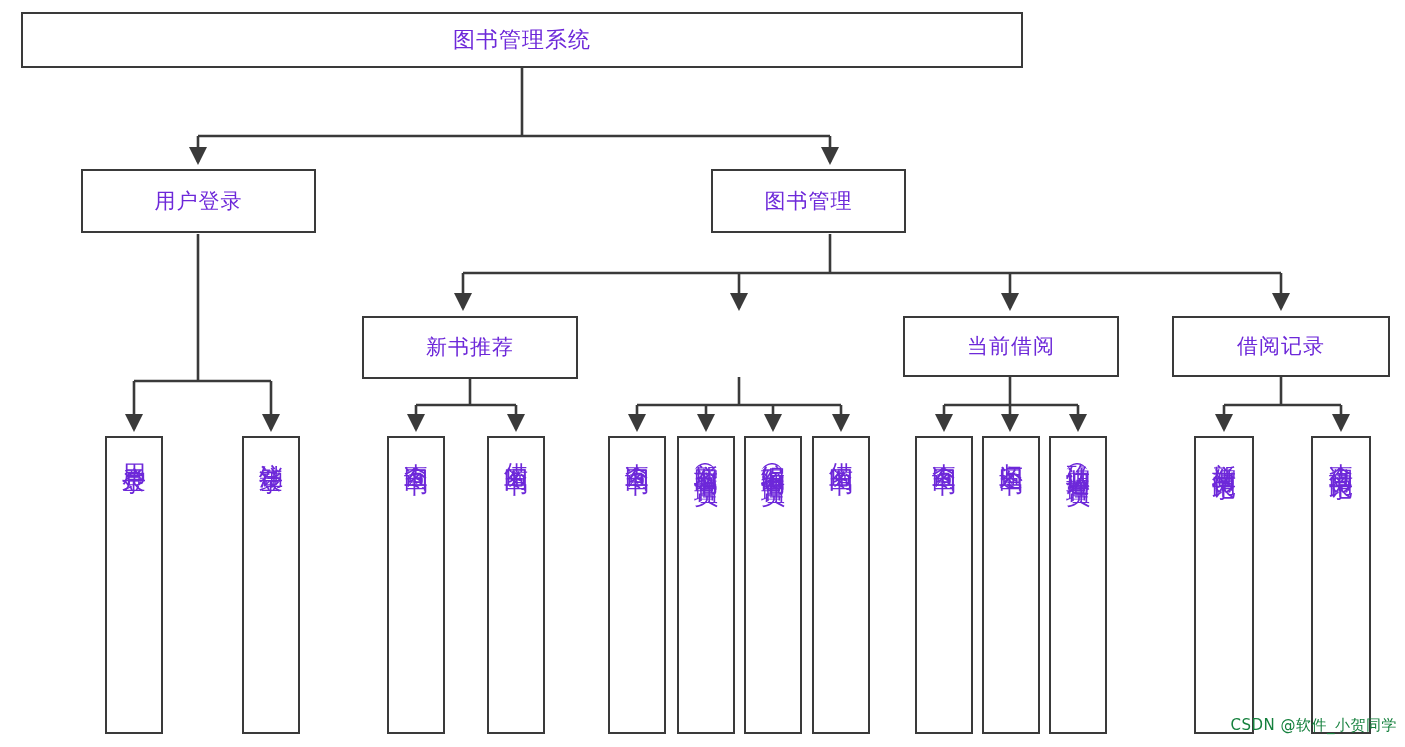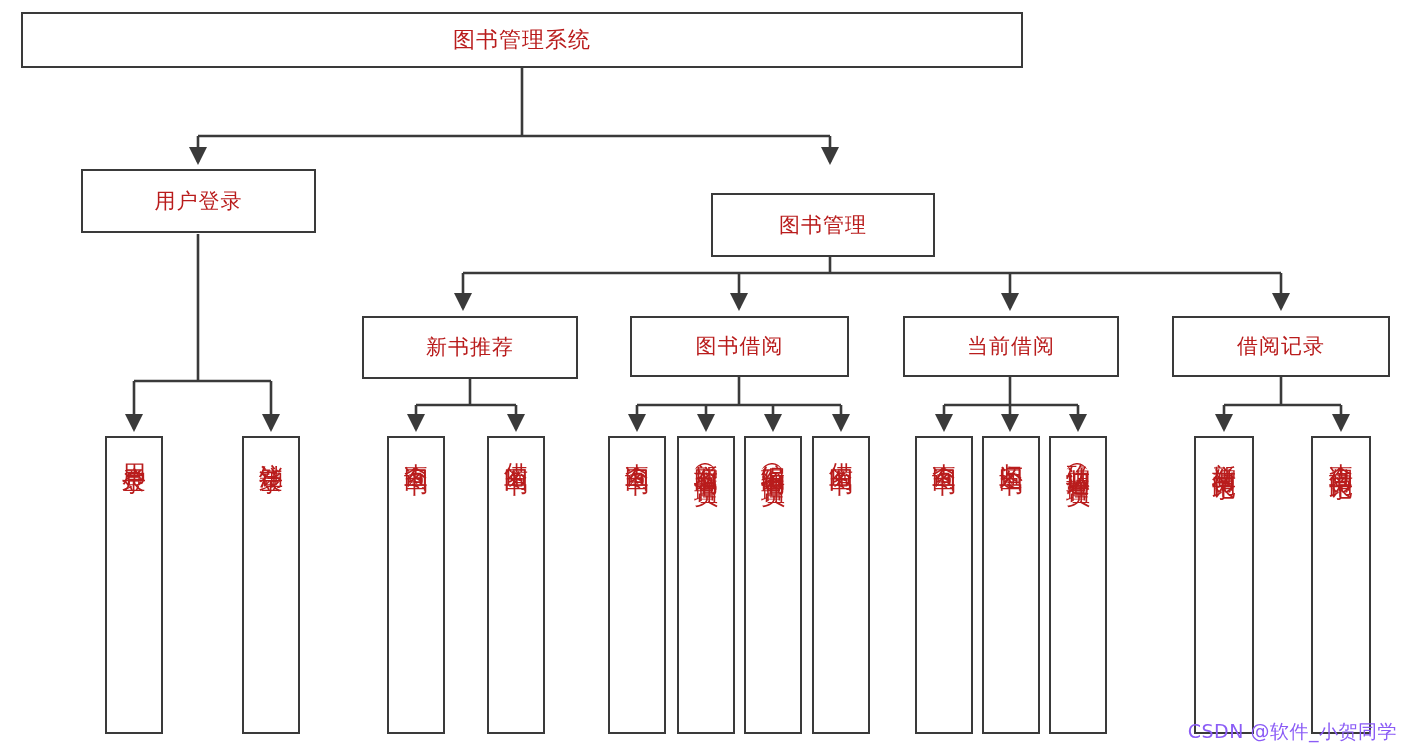--- a/index.html
+++ b/index.html
@@ -30,21 +30,21 @@
     display:flex;
     align-items:center;
     justify-content:center;
     text-align:center;
     z-index:2;
   }
   .node .label{
     display:block;
     line-height:1.15;
     letter-spacing:1px;
-    color:#b91c1c;
+    color:#6d28d9;
   }
   
   .node.h .label{
     font-size:21px;
     white-space:nowrap;
   }
   .node.root .label{ font-size:22px; }
   
   .node.v{
     padding:6px 2px;
@@ -55,23 +55,23 @@
     writing-mode:vertical-rl;
     text-orientation:upright;
     font-size:24px;
     line-height:1.0;
     letter-spacing:3px;
     white-space:nowrap;
   }
   .watermark{
     position:absolute;
     right:8px;
-    bottom:2px;
-    font-size:19px;
-    color:#8b5cf6;
+    bottom:12px;
+    font-size:15px;
+    color:#15803d;
     letter-spacing:0.5px;
     white-space:nowrap;
     z-index:3;
     pointer-events:none;
   }
 </style>
 </head>
 <body>
 
 <div id="canvas">
@@ -128,31 +128,28 @@
   </svg>
 
   <div class="node h root" style="left:21px; top:12px; width:1002px; height:56px;">
     <span class="label">图书管理系统</span>
   </div>
 
   <div class="node h" style="left:81px; top:169px; width:235px; height:64px;">
     <span class="label">用户登录</span>
   </div>
 
-  <div class="node h" style="left:711px; top:169px; width:224px; height:64px;margin-top:24px;">
+  <div class="node h" style="left:711px; top:169px; width:195px; height:64px;">
     <span class="label">图书管理</span>
   </div>
 
   <div class="node h" style="left:362px; top:316px; width:216px; height:63px;">
     <span class="label">新书推荐</span>
   </div>
 
-  <div class="node h" style="left:630px; top:316px; width:219px; height:61px;">
-    <span class="label">图书借阅</span>
-  </div>
 
   <div class="node h" style="left:903px; top:316px; width:216px; height:61px;">
     <span class="label">当前借阅</span>
   </div>
 
   <div class="node h" style="left:1172px; top:316px; width:218px; height:61px;text-align:right;">
     <span class="label">借阅记录</span>
   </div>
 
   <div class="node v" style="left:105px; top:436px; width:58px; height:298px;">

